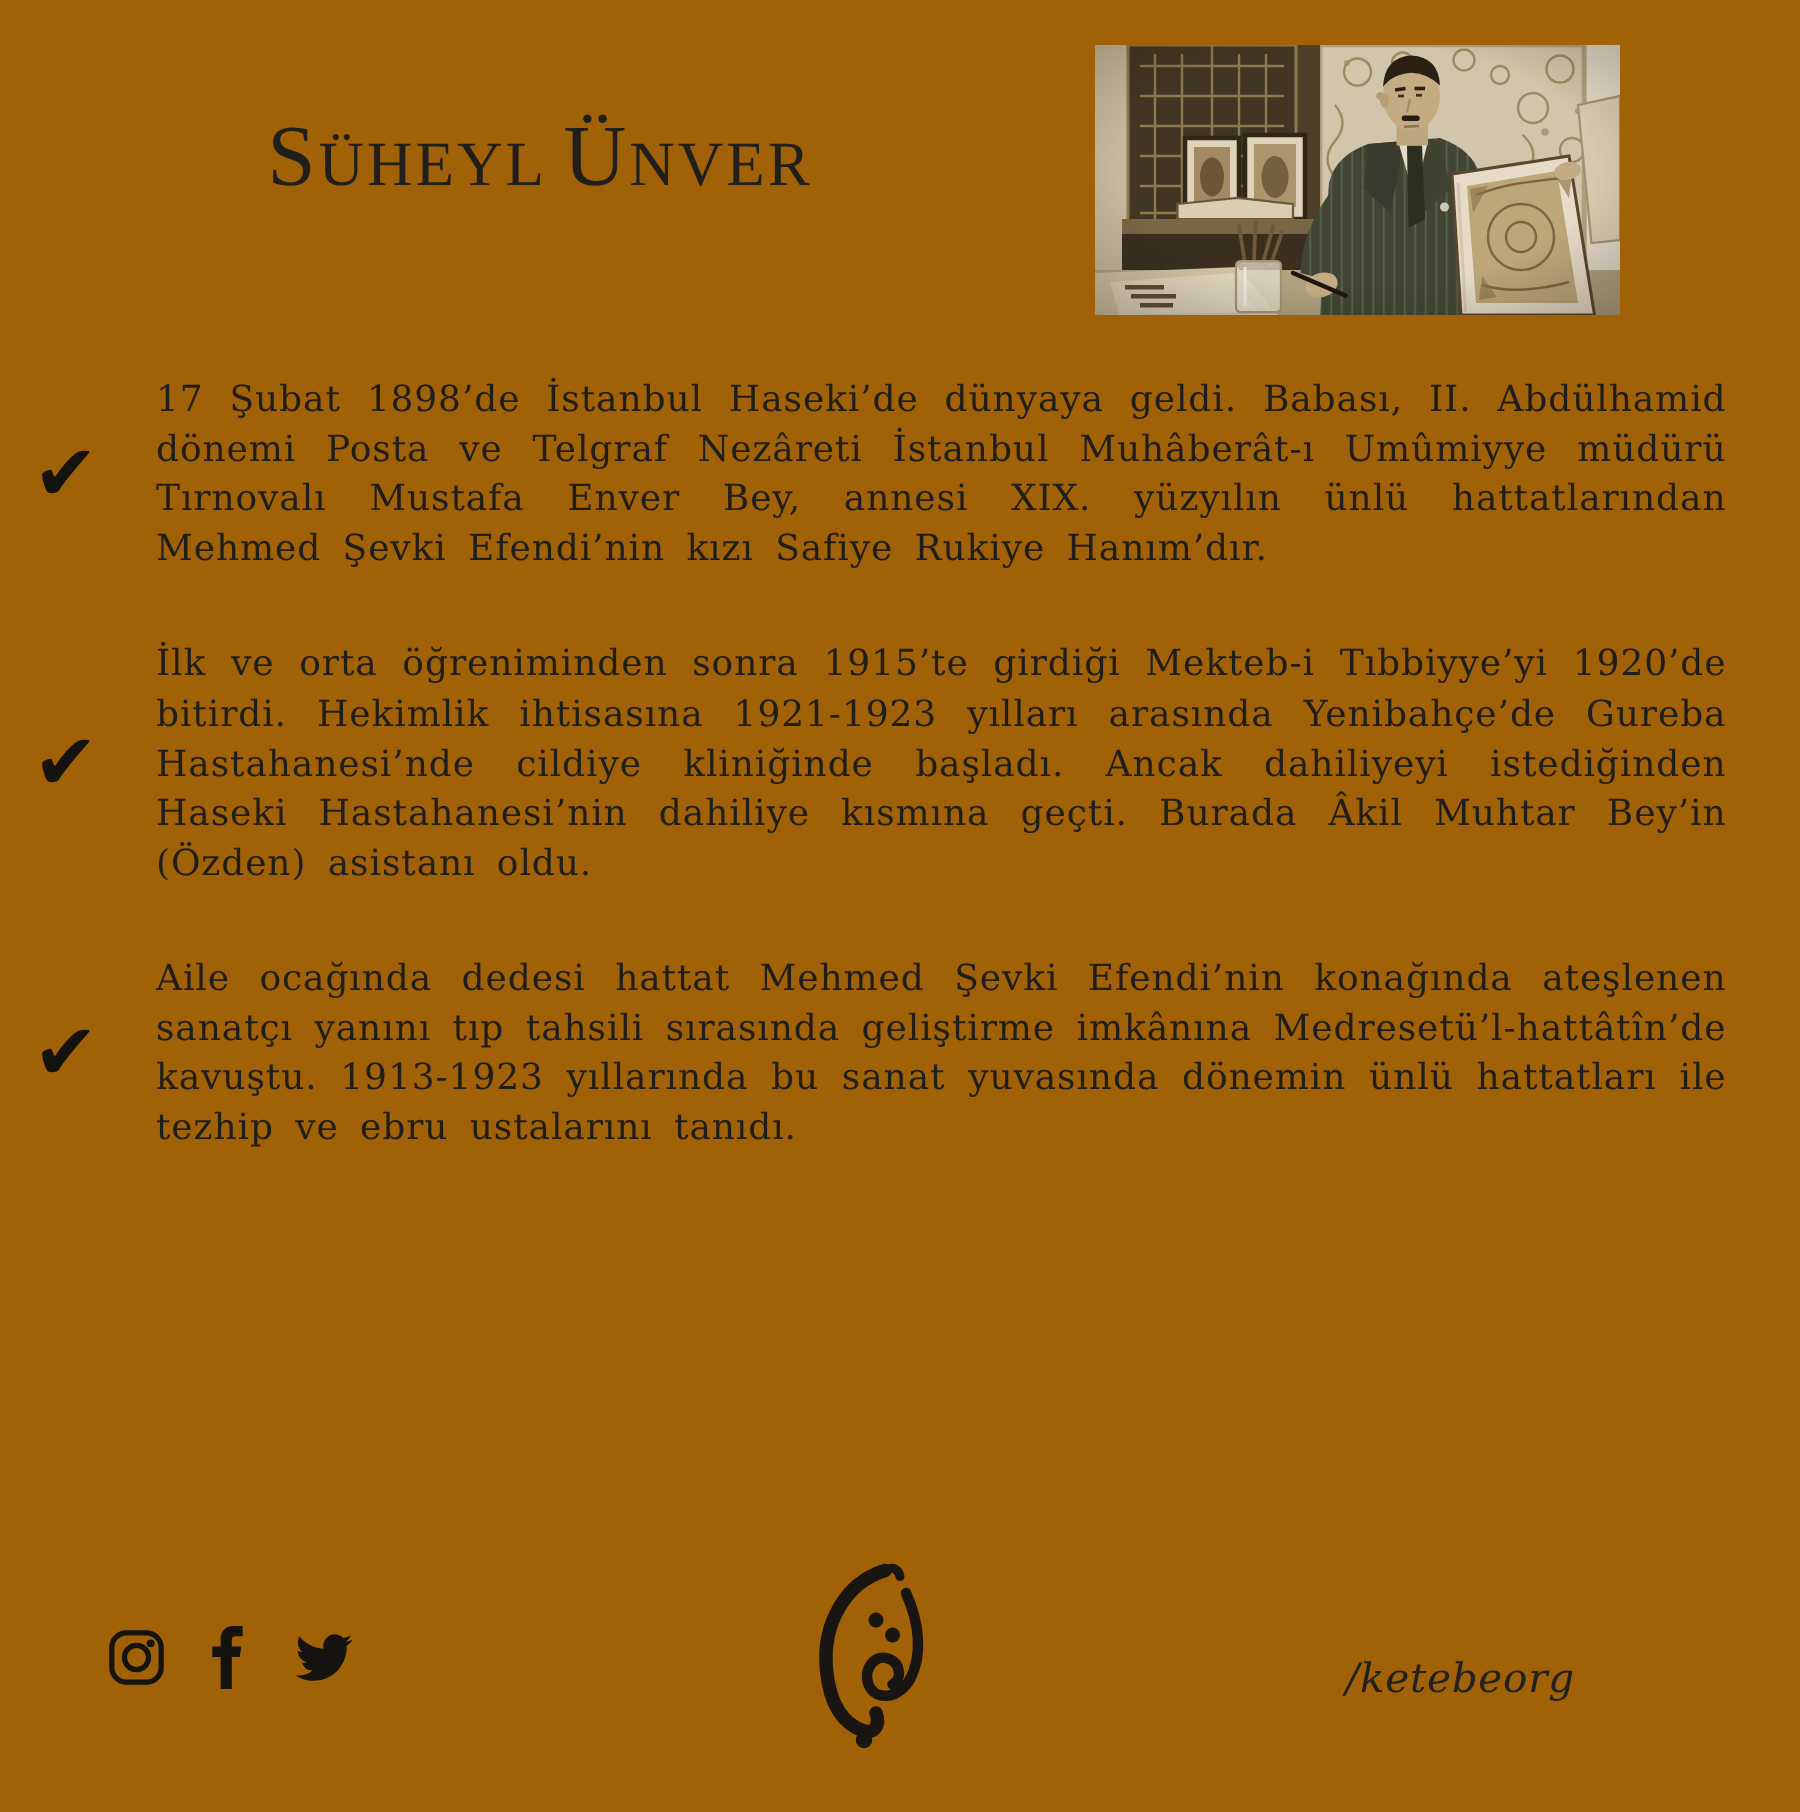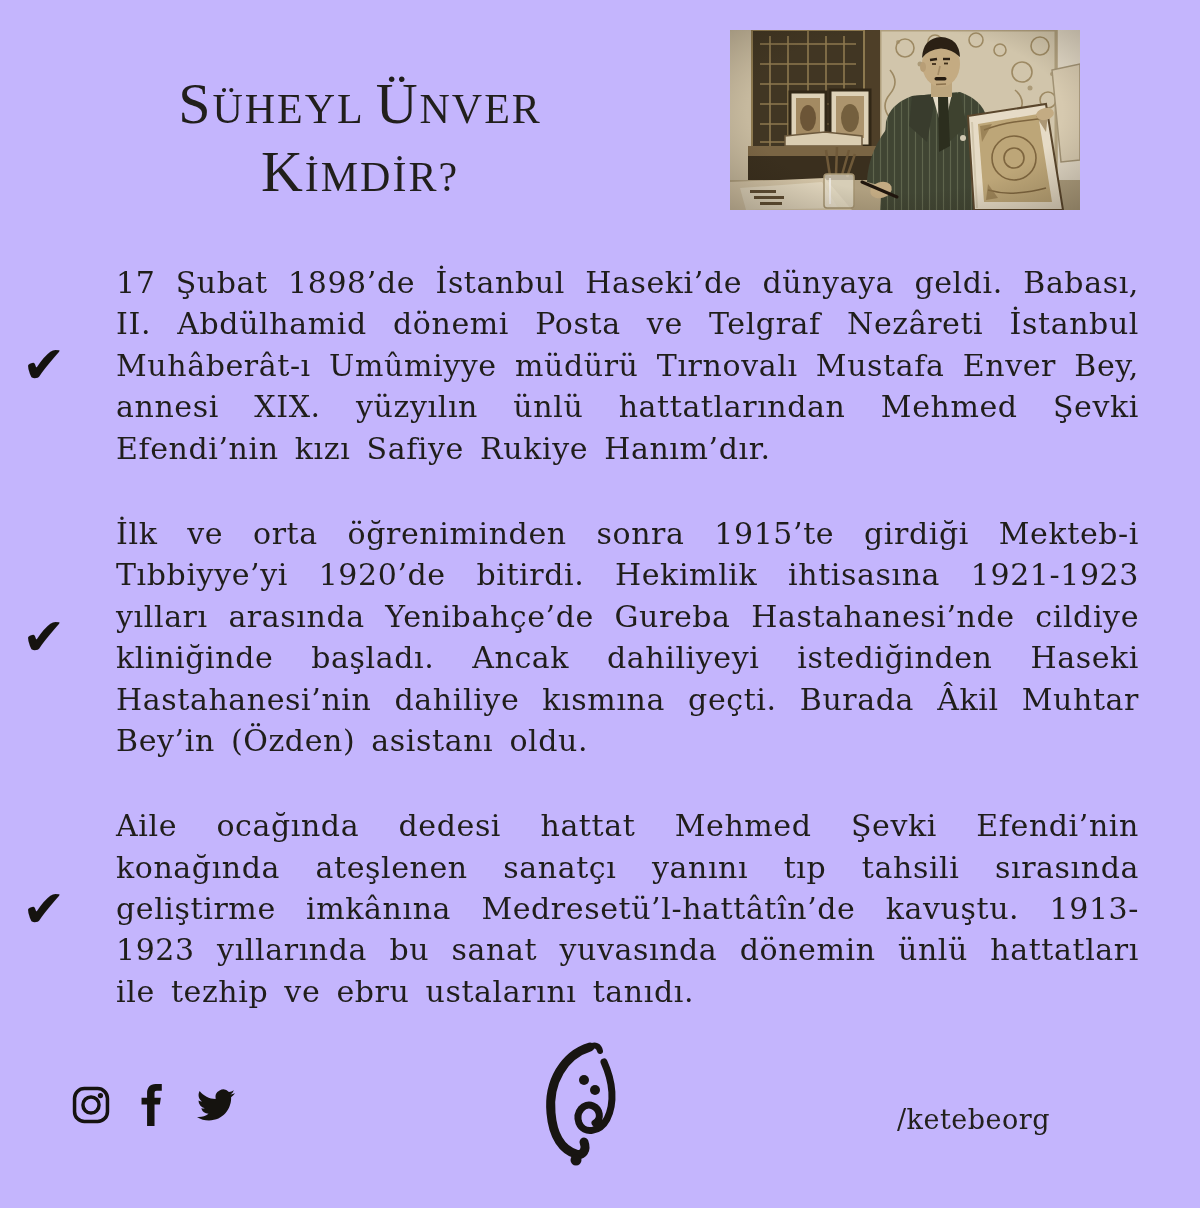--- a/index.html
+++ b/index.html
@@ -1,56 +1,55 @@
 <!DOCTYPE html>
 <html><head>
 <meta charset="utf-8">
 <style>
   html,body{margin:0;padding:0;}
   body{width:1200px;height:1208px;background:#f4f3f0;}
-  .page{position:relative;width:1200px;height:1208px;background:#c4b5fd;color:#1e1c19;
+  .page{position:relative;width:1200px;height:1208px;background:#a16207;color:#1e1c19;
         font-family:"DejaVu Serif",serif;overflow:hidden;}
 
   
   .header{display:flex;align-items:flex-start;padding-top:30px;}
   .title-block{width:600px;margin-left:60px;padding-top:40px;text-align:center;}
   .title{margin:0;font-family:"Liberation Serif",serif;font-weight:400;color:#211f1c;
          font-size:42px;letter-spacing:2px;line-height:1.18;}
   .title .cap{font-size:58px;}
   .title-line{display:block;}
   .photo{width:350px;height:180px;margin-left:auto;margin-right:120px;}
   .photo svg{display:block;width:100%;height:100%;}
 
   
   .content{padding:36px 45px 0 100px;}
   .para{position:relative;margin:0 0 44px 0;}
-  .para p{margin:16px;font-size:30px;line-height:1.38;text-align:justify;
+  .para p{margin:4px;font-size:24px;line-height:1.38;text-align:justify;
           letter-spacing:0.6px;word-spacing:6px;color:#201e1b;}
   .check{position:absolute;left:-78px;top:50%;transform:translateY(-50%);
          font-family:"DejaVu Sans",sans-serif;font-size:52px;color:#15130f;line-height:1;}
 
   
-  .footer{position:absolute;left:0;top:1038px;width:1160px;height:170px;}
+  .footer{position:absolute;left:0;top:1038px;width:1160px;height:170px;font-style:italic;}
   .social{position:absolute;left:70px;top:46px;display:flex;align-items:center;gap:29px;}
   .social .s-icon{display:block;}
   .logo{position:absolute;left:50%;top:2px;transform:translateX(-50%);width:92px;height:128px;}
   .logo svg{display:block;width:100%;height:100%;}
   .handle{position:absolute;right:110px;top:66px;font-size:27px;letter-spacing:0.5px;
           color:#23211d;font-family:"DejaVu Serif",serif;}
 </style>
 </head>
 <body>
 
 <div class="page">
 
   <header class="header">
     <div class="title-block">
       <h1 class="title">
         <span class="title-line"><span class="cap">S</span>ÜHEYL <span class="cap">Ü</span>NVER</span>
-        <span class="title-line"><span class="cap">K</span>İMDİR?</span>
       </h1>
     </div>
 
     <div class="photo">
       <svg viewBox="0 0 350 180" xmlns="http://www.w3.org/2000/svg">
         <defs>
           <pattern id="pin" width="7" height="7" patternUnits="userSpaceOnUse">
             <rect width="7" height="7" fill="#3b4434"></rect>
             <line x1="3.5" y1="0" x2="3.5" y2="7" stroke="#5d6650" stroke-width="1.1"></line>
           </pattern>

